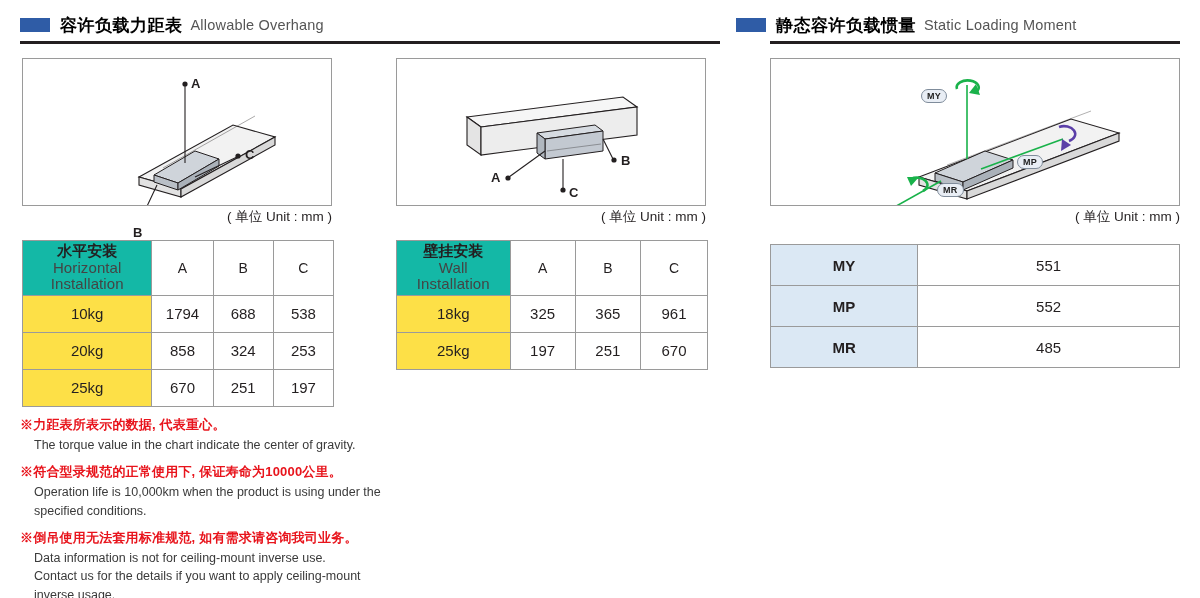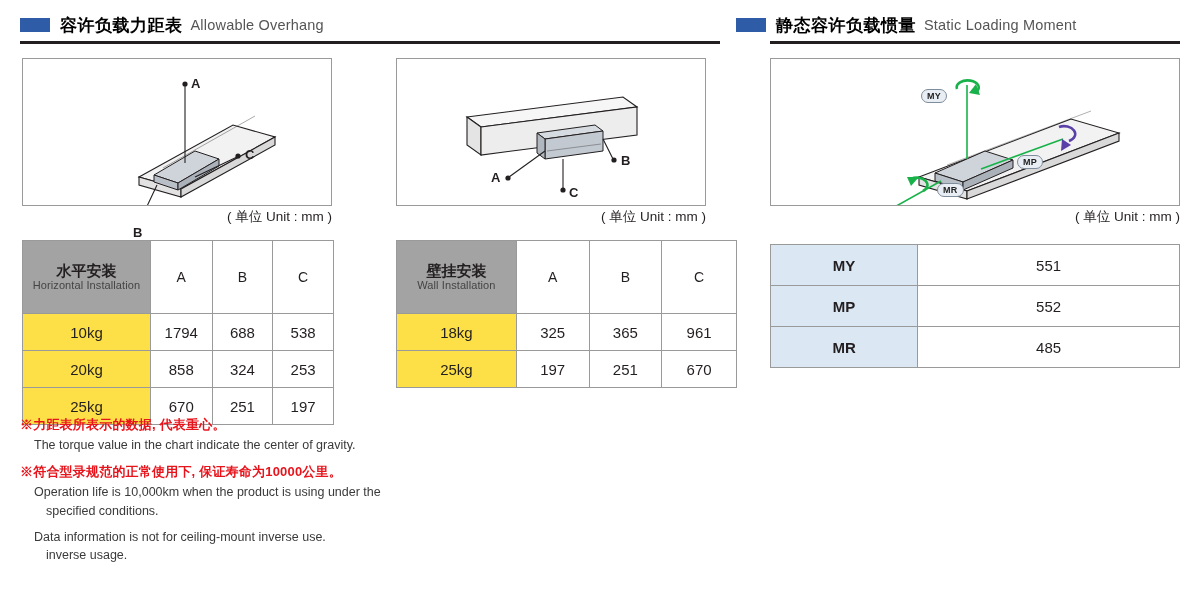--- a/index.html
+++ b/index.html
@@ -59,27 +59,27 @@
     border:1px solid #9a9a9a;
     text-align:center;
     vertical-align:middle;
     font-weight:normal;
     color:#231f20;
     padding:0;
   }
   table.spec thead td { height:44px; }
   table.spec tbody td { height:36px; }
   .hdr-label {
-    background:#a3a3a3;
+    background:#14b8a6;
     text-align:left;
-    padding:14px 8px !important;
+    padding:2px 8px !important;
     line-height:1.1;
   }
   .hdr-label .cn { font-size:15px; font-weight:bold; display:block; }
-  .hdr-label .en { font-size:11px; color:#444; display:block; letter-spacing:0.1px;}
+  .hdr-label .en { font-size:15px; color:#444; display:block; letter-spacing:0.1px;}
   .row-label {
     background:#fde047;
     font-size:15px;
   }
   .val { font-size:15px; }
 
   
   table.moment { position:absolute; border-collapse:collapse; background:#fff; }
   table.moment td { border:1px solid #9a9a9a; height:38px; text-align:center; font-size:15px; }
   table.moment td.lbl { background:#dbe8f4; width:150px; font-weight:bold; }
@@ -89,21 +89,21 @@
   .notes { position:absolute; left:20px; top:415px; width:520px; }
   .note-cn {
     font-size:13px; color:#e8141c; font-weight:bold;
     line-height:1.55; letter-spacing:0.2px;
   }
   .note-en {
     font-size:12.5px; color:#3a3a3a; line-height:1.5;
     margin:1px 0 7px 14px;
   }
   .note-en .ln { display:block; }
-  .note-en .ind { margin-left:12px; display:block; }
+  .note-en .ind { margin-left:0; display:block; }
   .ptlbl { position:absolute; font-size:13px; font-weight:bold; color:#231f20; }
 
   .badge {
     position:absolute;
     border-radius:9px;
     background:#e9eef5;
     border:1px solid #7f8c9b;
     font-size:9px; font-weight:bold; color:#222;
     padding:1px 5px;
     letter-spacing:0.3px;
@@ -241,21 +241,21 @@
       </tr>
       <tr>
         <td class="row-label">25kg</td>
         <td class="val">670</td>
         <td class="val">251</td>
         <td class="val">197</td>
       </tr>
     </tbody>
   </table>
 
-  <table class="spec" style="left:396px; top:240px; width:341px;">
+  <table class="spec" style="left:396px; top:240px; width:312px;">
     <thead>
       <tr>
         <td class="hdr-label" style="width:100px;">
           <span class="cn">壁挂安装</span>
           <span class="en">Wall Installation</span>
         </td>
         <td style="width:70px;">A</td>
         <td style="width:70px;">B</td>
         <td style="width:72px;">C</td>
       </tr>
@@ -301,20 +301,22 @@
       </div>
     </div>
     <div>
       <div class="note-cn">※符合型录规范的正常使用下, 保证寿命为10000公里。</div>
       <div class="note-en">
         <span class="ln">Operation life is 10,000km when the product is using under the</span>
         <span class="ind">specified conditions.</span>
       </div>
     </div>
     <div>
+      <div class="note-cn">※倒吊使用无法套用标准规范, 如有需求请咨询我司业务。</div>
       <div class="note-en">
         <span class="ln">Data information is not for ceiling-mount inverse use.</span>
+        <span class="ln">Contact us for the details if you want to apply ceiling-mount</span>
         <span class="ind">inverse usage.</span>
       </div>
     </div>
   </div>
 
 </div>
 
 </body></html>

